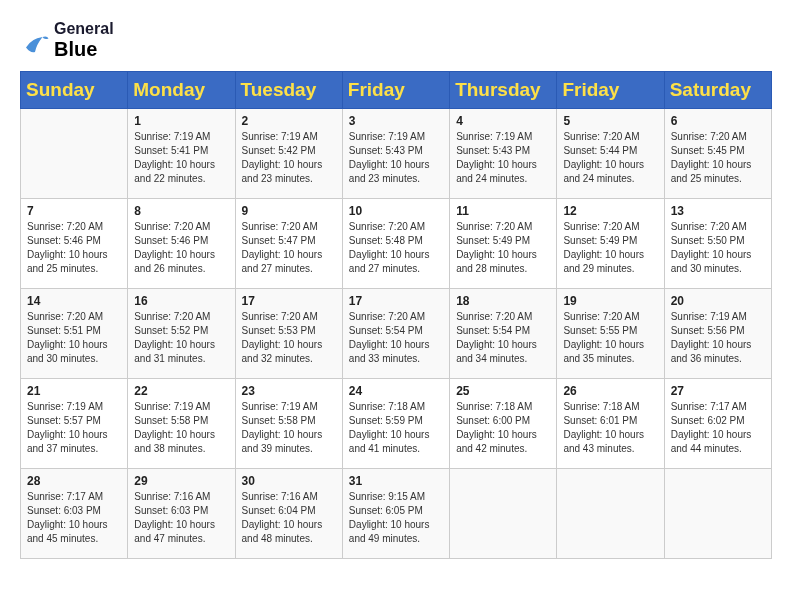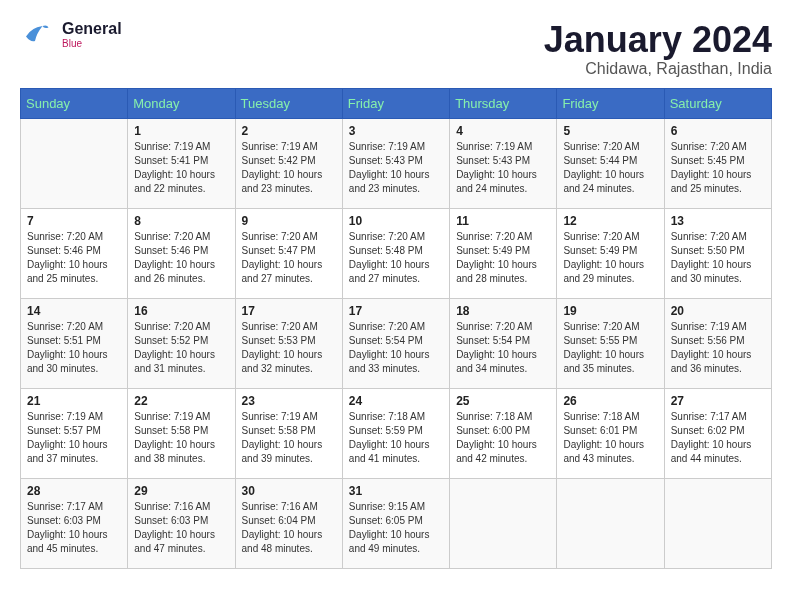--- a/index.html
+++ b/index.html
@@ -11,22 +11,22 @@
       padding: 20px;
     }
     .header {
       display: flex;
       justify-content: space-between;
       align-items: flex-start;
       margin-bottom: 10px;
     }
     .logo {
       display: flex;
-      align-items: flex-start;
-      gap: 12px;
+      align-items: flex-end;
+      gap: 4px;
     }
     .logo-bird {
       width: 30px;
       height: 30px;
     }
     .title-area {
       text-align: right;
     }
     .month-title {
       font-size: 36px;
@@ -38,23 +38,23 @@
       font-size: 16px;
       color: #555;
     }
     table {
       width: 100%;
       border-collapse: collapse;
       table-layout: fixed;
     }
     thead tr th {
       background-color: #3a6bc4;
-      color: #86efac;
-      font-size: 13px;
-      font-weight: normal;
+      color: #fde047;
+      font-size: 19px;
+      font-weight: bold;
       padding: 7px 5px;
       text-align: left;
       border: 1px solid #2a5ab4;
     }
     tbody tr td {
       vertical-align: top;
       border: 1px solid #ccc;
       padding: 5px 6px;
       font-size: 10.5px;
       color: #222;
@@ -82,26 +82,22 @@
 <body>
 
 <div class="header">
   <div class="logo">
     <svg class="logo-bird" viewBox="0 0 40 40">
       <path d="M8 22 Q15 10 30 8 Q22 18 20 28 Q14 30 8 22Z" fill="#4a90d9"></path>
       <path d="M30 8 Q36 6 38 10 Q32 12 30 8Z" fill="#4a90d9"></path>
     </svg>
     <div>
       <div style="font-size:16px;font-weight:bold;color:#1a1a2e;">General</div>
-      <div style="font-size:10px;font-weight:normal;color:#be185d;">Blue</div>
+      <div style="font-size:20px;font-weight:bold;color:#000000;">Blue</div>
     </div>
-  </div>
-  <div class="title-area">
-    <div class="month-title">January 2024</div>
-    <div class="location">Chidawa, Rajasthan, India</div>
   </div>
 </div>
 
 <table>
   <thead>
     <tr id="header-row">
         <th>Sunday</th>
         <th>Monday</th>
         <th>Tuesday</th>
         <th>Friday</th>

